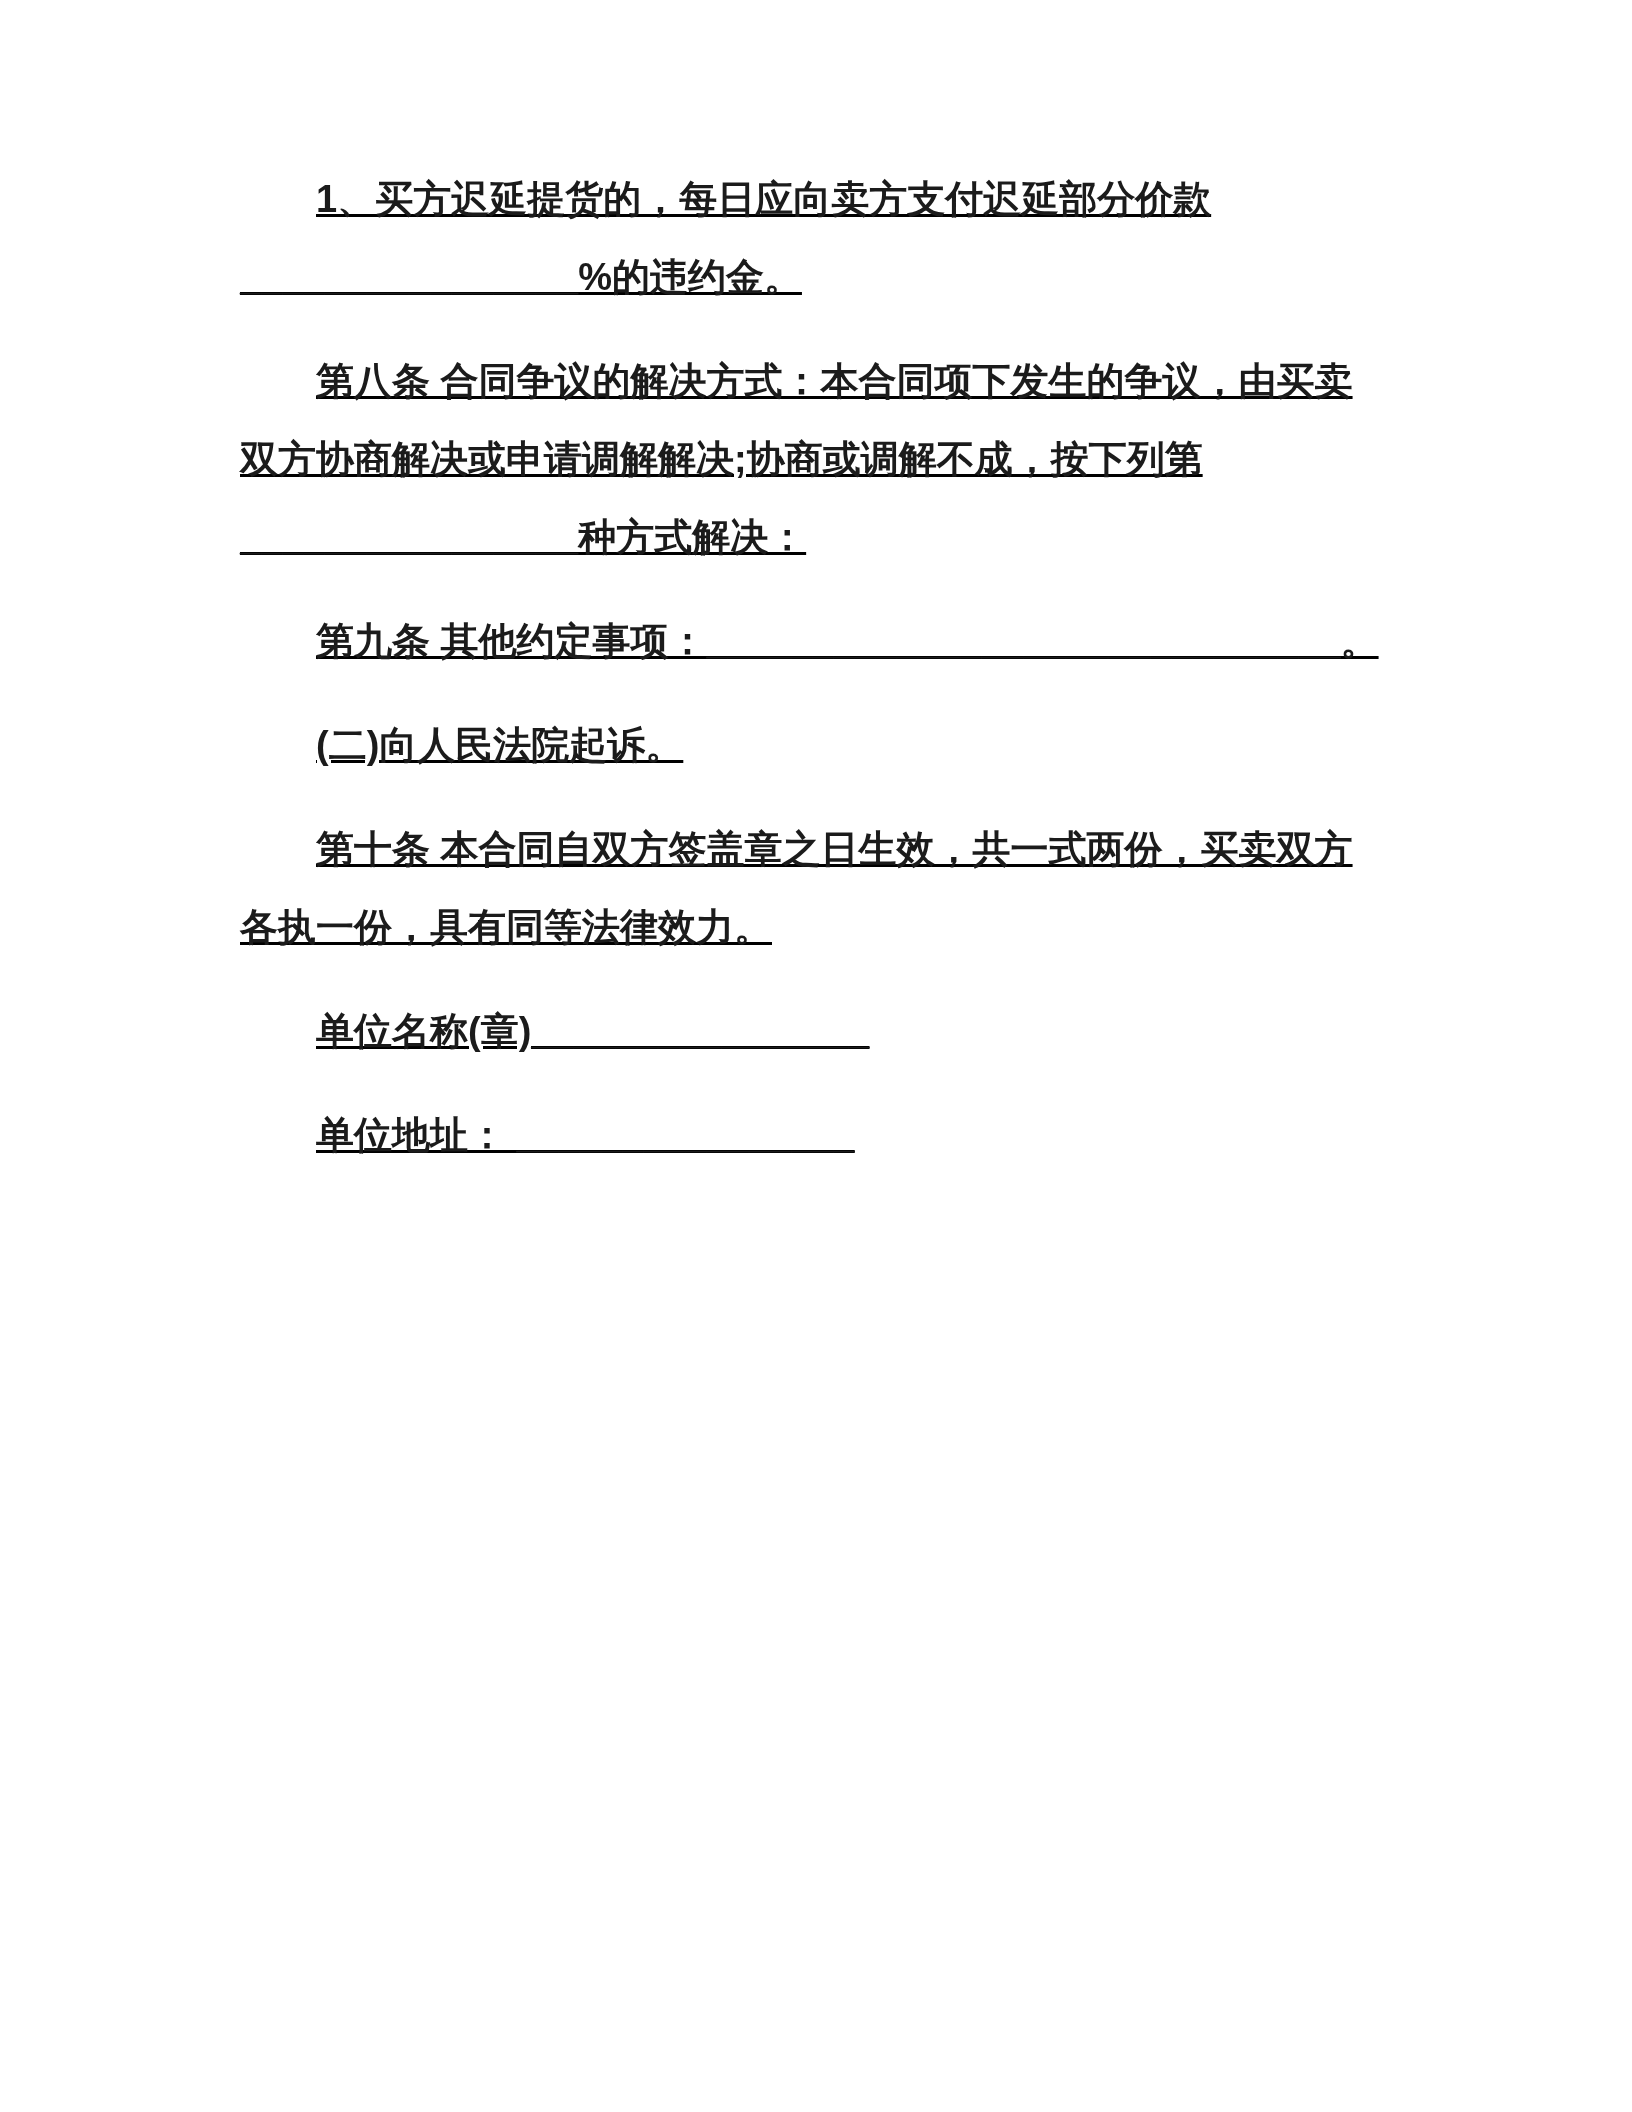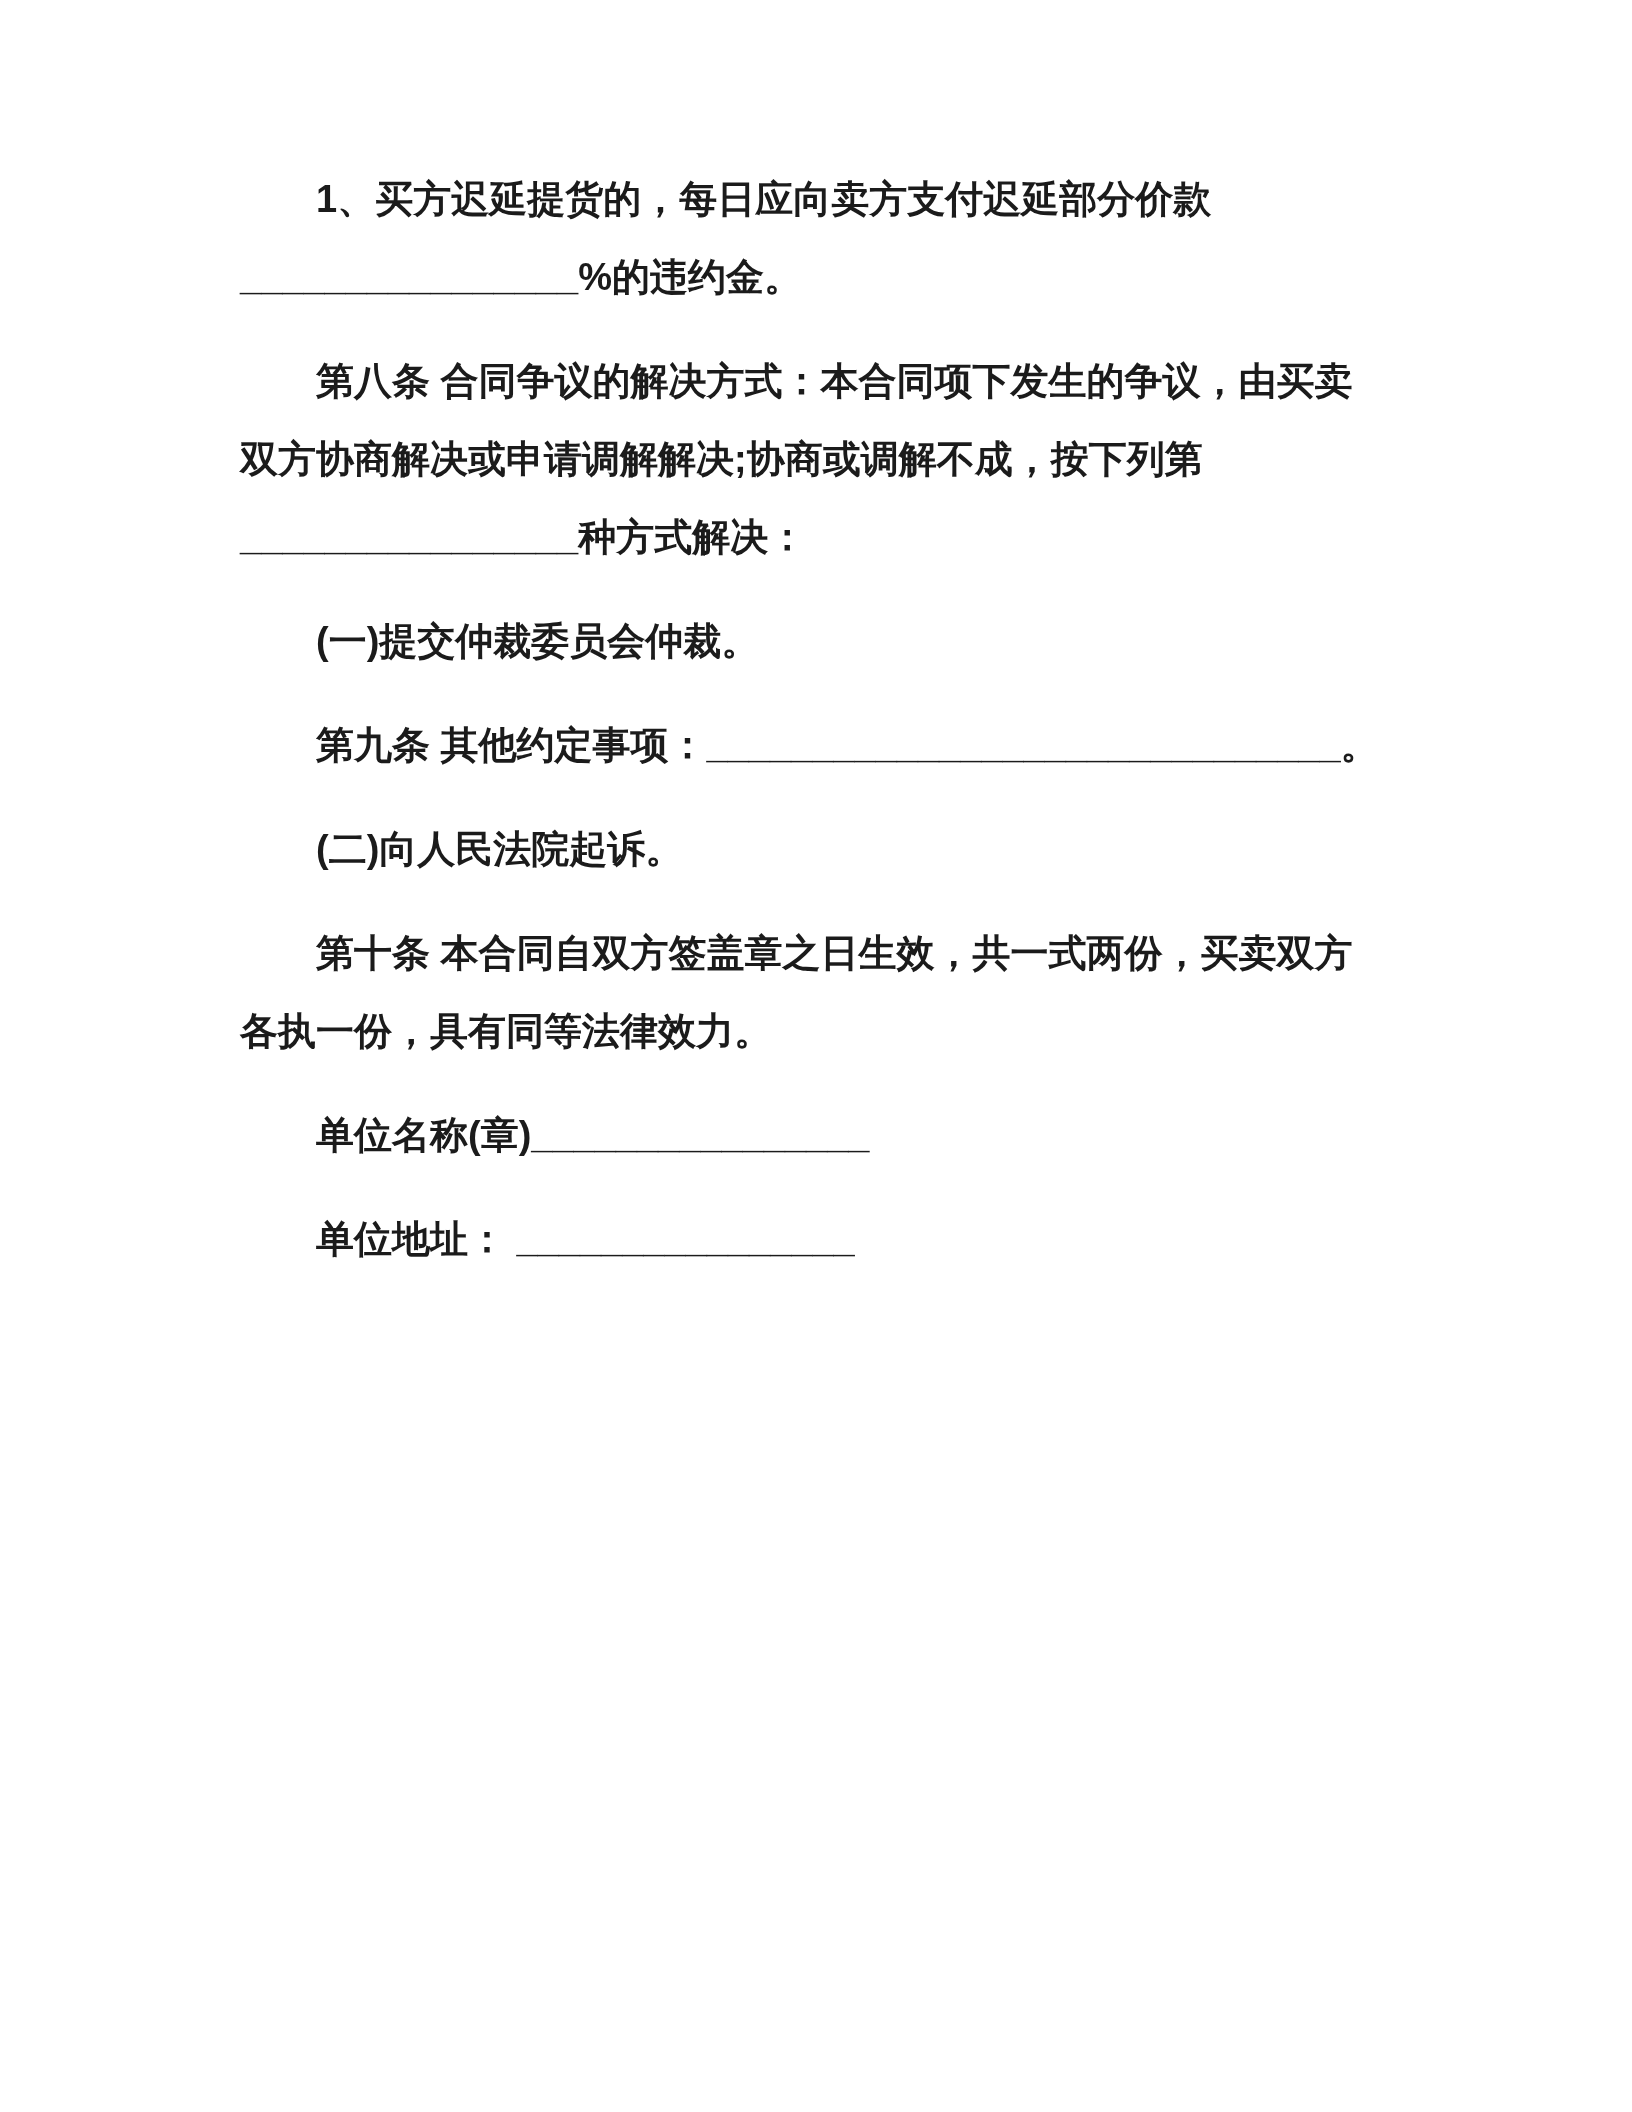--- a/index.html
+++ b/index.html
@@ -9,40 +9,40 @@
     }
     .page {
       position: relative;
       width: 1632px;
       height: 2112px;
       box-sizing: border-box;
       background: #ffffff;
       padding: 160px 248px 0 240px;
       overflow: hidden;
       font-family: "Liberation Sans", "DejaVu Sans", sans-serif;
+      text-decoration: underline;
     }
     .doc p {
       margin: 0 0 26px 0;
       font-size: 38px;
       line-height: 78px;
       font-weight: 700;
       color: #1b1b1b;
       text-indent: 2em;
       word-break: normal;
       overflow-wrap: normal;
       text-align: left;
     }
   </style>
 </head>
 <body>
 
 <div class="page">
   <div class="doc">
     <p>1、买方迟延提货的，每日应向卖方支付迟延部分价款________________%的违约金。</p>
     <p>第八条 合同争议的解决方式：本合同项下发生的争议，由买卖双方协商解决或申请调解解决;协商或调解不成，按下列第________________种方式解决：</p>
-    <p>(一)提交仲裁委员会仲裁。</p>
     <p>第九条 其他约定事项：______________________________。</p>
     <p>(二)向人民法院起诉。</p>
     <p>第十条 本合同自双方签盖章之日生效，共一式两份，买卖双方各执一份，具有同等法律效力。</p>
     <p>单位名称(章)________________</p>
     <p>单位地址： ________________</p>
   </div>
 </div>
 
 </body></html>

